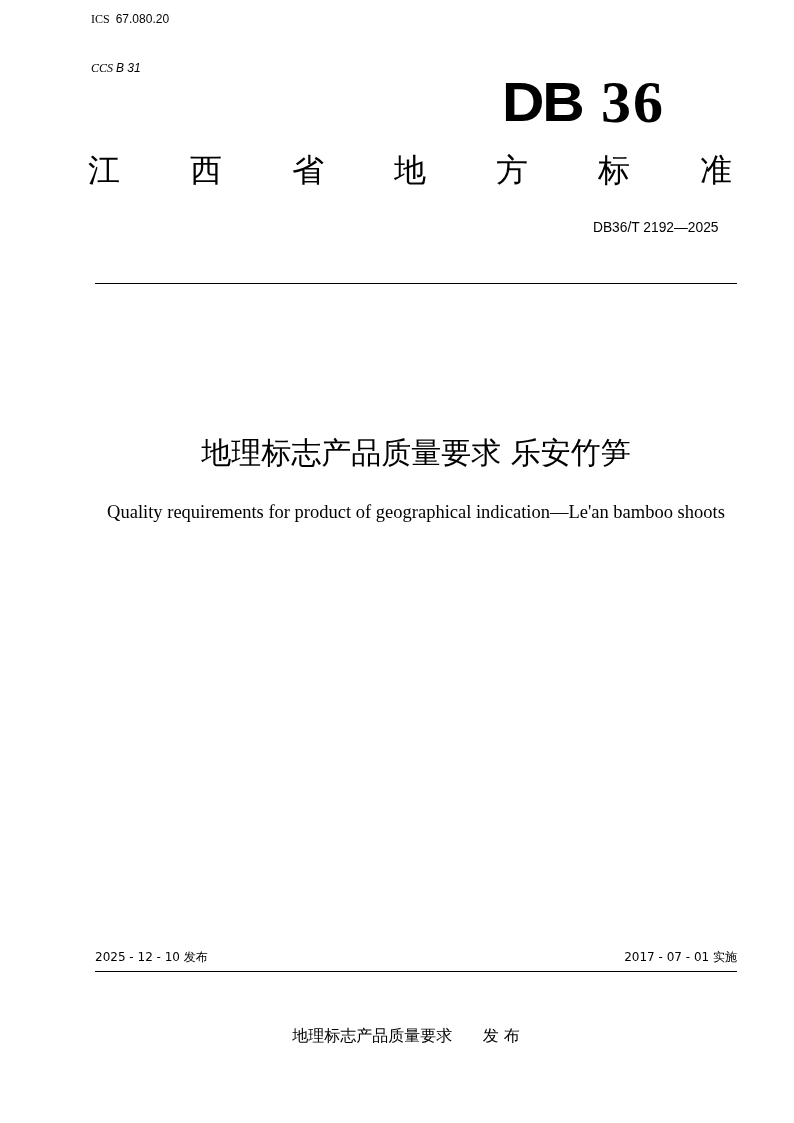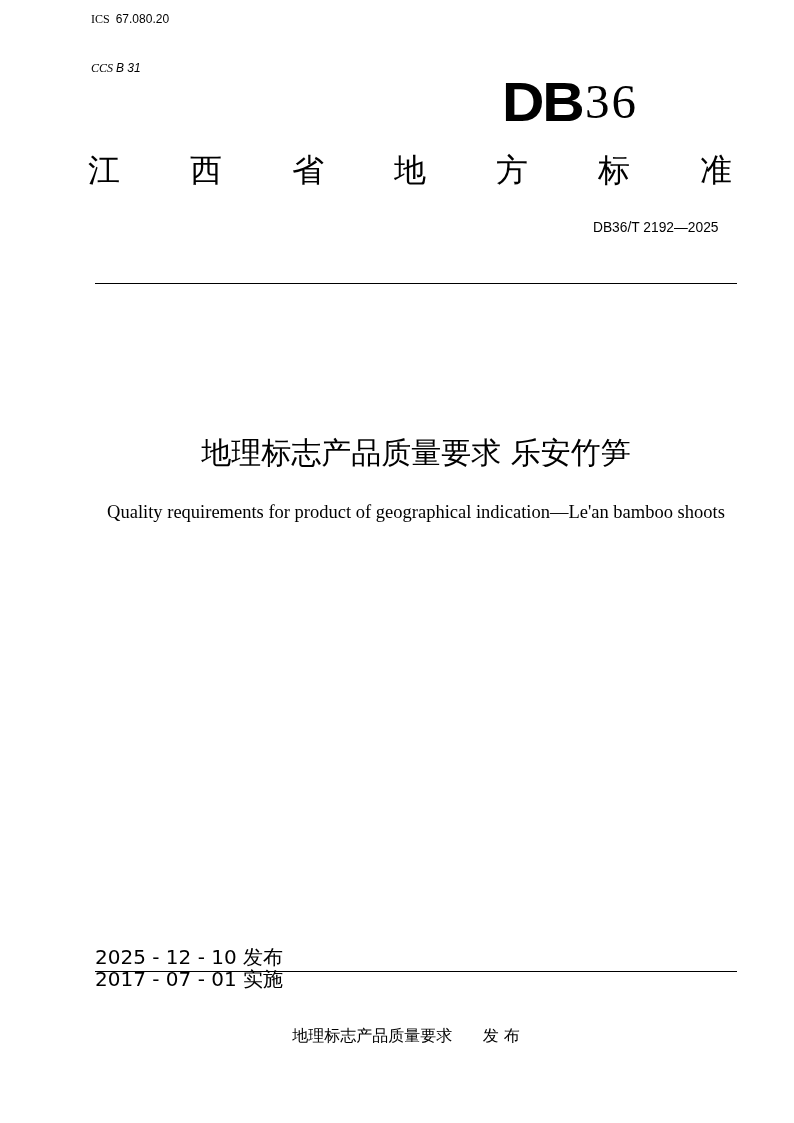--- a/index.html
+++ b/index.html
@@ -3,27 +3,27 @@
   <meta charset="utf-8">
   <style>
     html, body { margin: 0; padding: 0; background: #ffffff; }
     body { width: 794px; height: 1123px; position: relative; overflow: hidden; color: #000; }
     .abs { position: absolute; }
     .code-row { font-size: 12px; line-height: 14px; white-space: pre; }
     .code-row .lbl { font-family: "Liberation Serif", serif; }
     .code-row .val { font-family: "Liberation Sans", sans-serif; font-size: 12px; }
     .logo { left: 502px; top: 72px; height: 56px; display: flex; align-items: flex-end; }
     .logo-db { font-family: "Liberation Sans", sans-serif; font-weight: 900; font-size: 56px; line-height: 52px; letter-spacing: -2px; transform: scaleX(1.05); transform-origin: left bottom; margin-right: 6px; }
-    .logo-num { font-family: "Liberation Serif", serif; font-weight: 400; font-size: 49px; line-height: 52px; letter-spacing: 2px; }
+    .logo-num { font-family: "Liberation Serif", serif; font-weight: 700; font-size: 60px; line-height: 52px; letter-spacing: 2px; margin-left: 16px; }
     .std-title { left: 88px; top: 150px; width: 644px; display: flex; justify-content: space-between; font-family: "DejaVu Sans", sans-serif; font-size: 32px; line-height: 40px; }
     .std-number { right: 76px; top: 217px; font-family: "Liberation Sans", sans-serif; font-size: 15px; line-height: 20px; transform: scaleX(0.92); transform-origin: right center; }
     .rule { left: 95px; width: 642px; height: 0; border-top: 1.3px solid #000; }
     .cn-title { left: 0; width: 832px; top: 433px; text-align: center; font-family: "DejaVu Sans", sans-serif; font-size: 30px; line-height: 40px; }
     .en-title { left: 0; width: 832px; top: 500px; text-align: center; font-family: "Liberation Serif", serif; font-size: 18.5px; line-height: 24px; }
-    .date-row { left: 95px; width: 642px; top: 946px; display: flex; justify-content: flex-start; font-family: "DejaVu Sans", sans-serif; font-size: 20px; line-height: 22px; flex-direction: column; }
+    .date-row { left: 95px; width: 642px; top: 946px; display: flex; justify-content: space-between; font-family: "DejaVu Sans", sans-serif; font-size: 12px; line-height: 22px; }
     .publisher { left: 0; width: 812px; top: 1025px; text-align: center; font-family: "DejaVu Sans", sans-serif; font-size: 16px; line-height: 22px; white-space: pre; }
   </style>
 </head>
 <body>
 
 <div class="abs code-row" style="left:91px; top:12px;"><span class="lbl">ICS</span>  <span class="val">67.080.20</span></div>
 <div class="abs code-row" style="left:91px; top:61px;font-style:italic;"><span class="lbl">CCS</span> <span class="val">B 31</span></div>
 
 <div class="abs logo">
   <span class="logo-db">DB</span>

